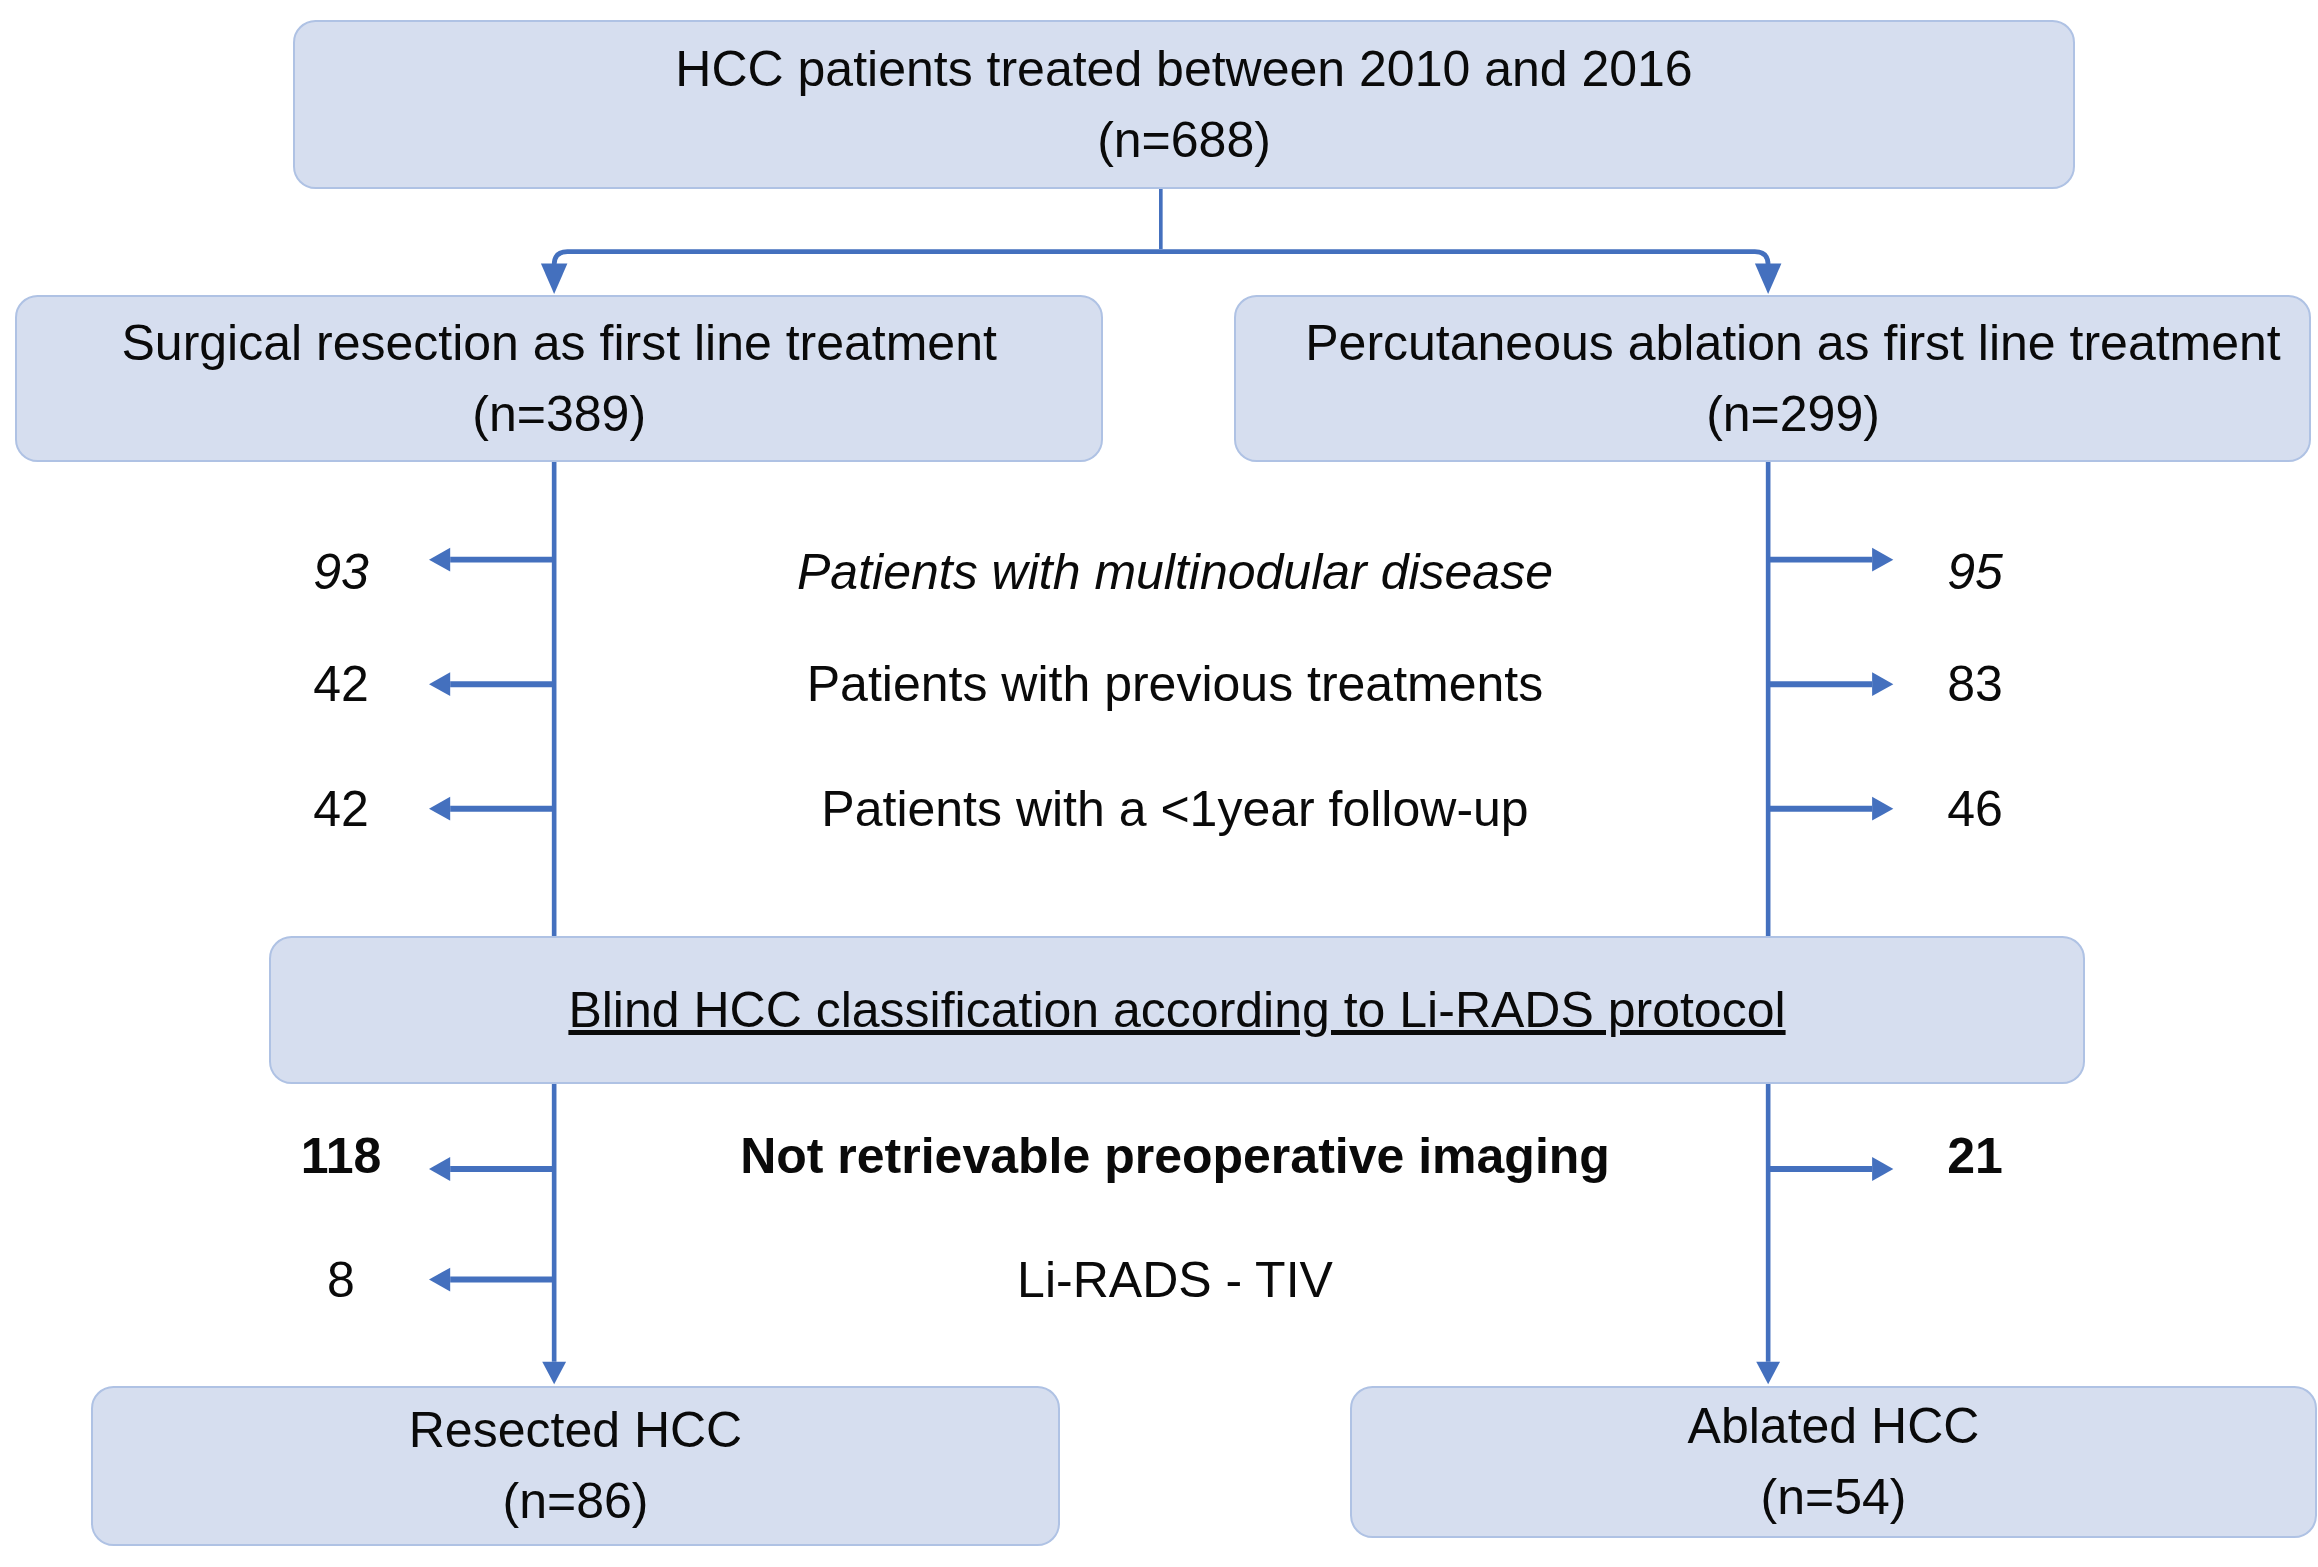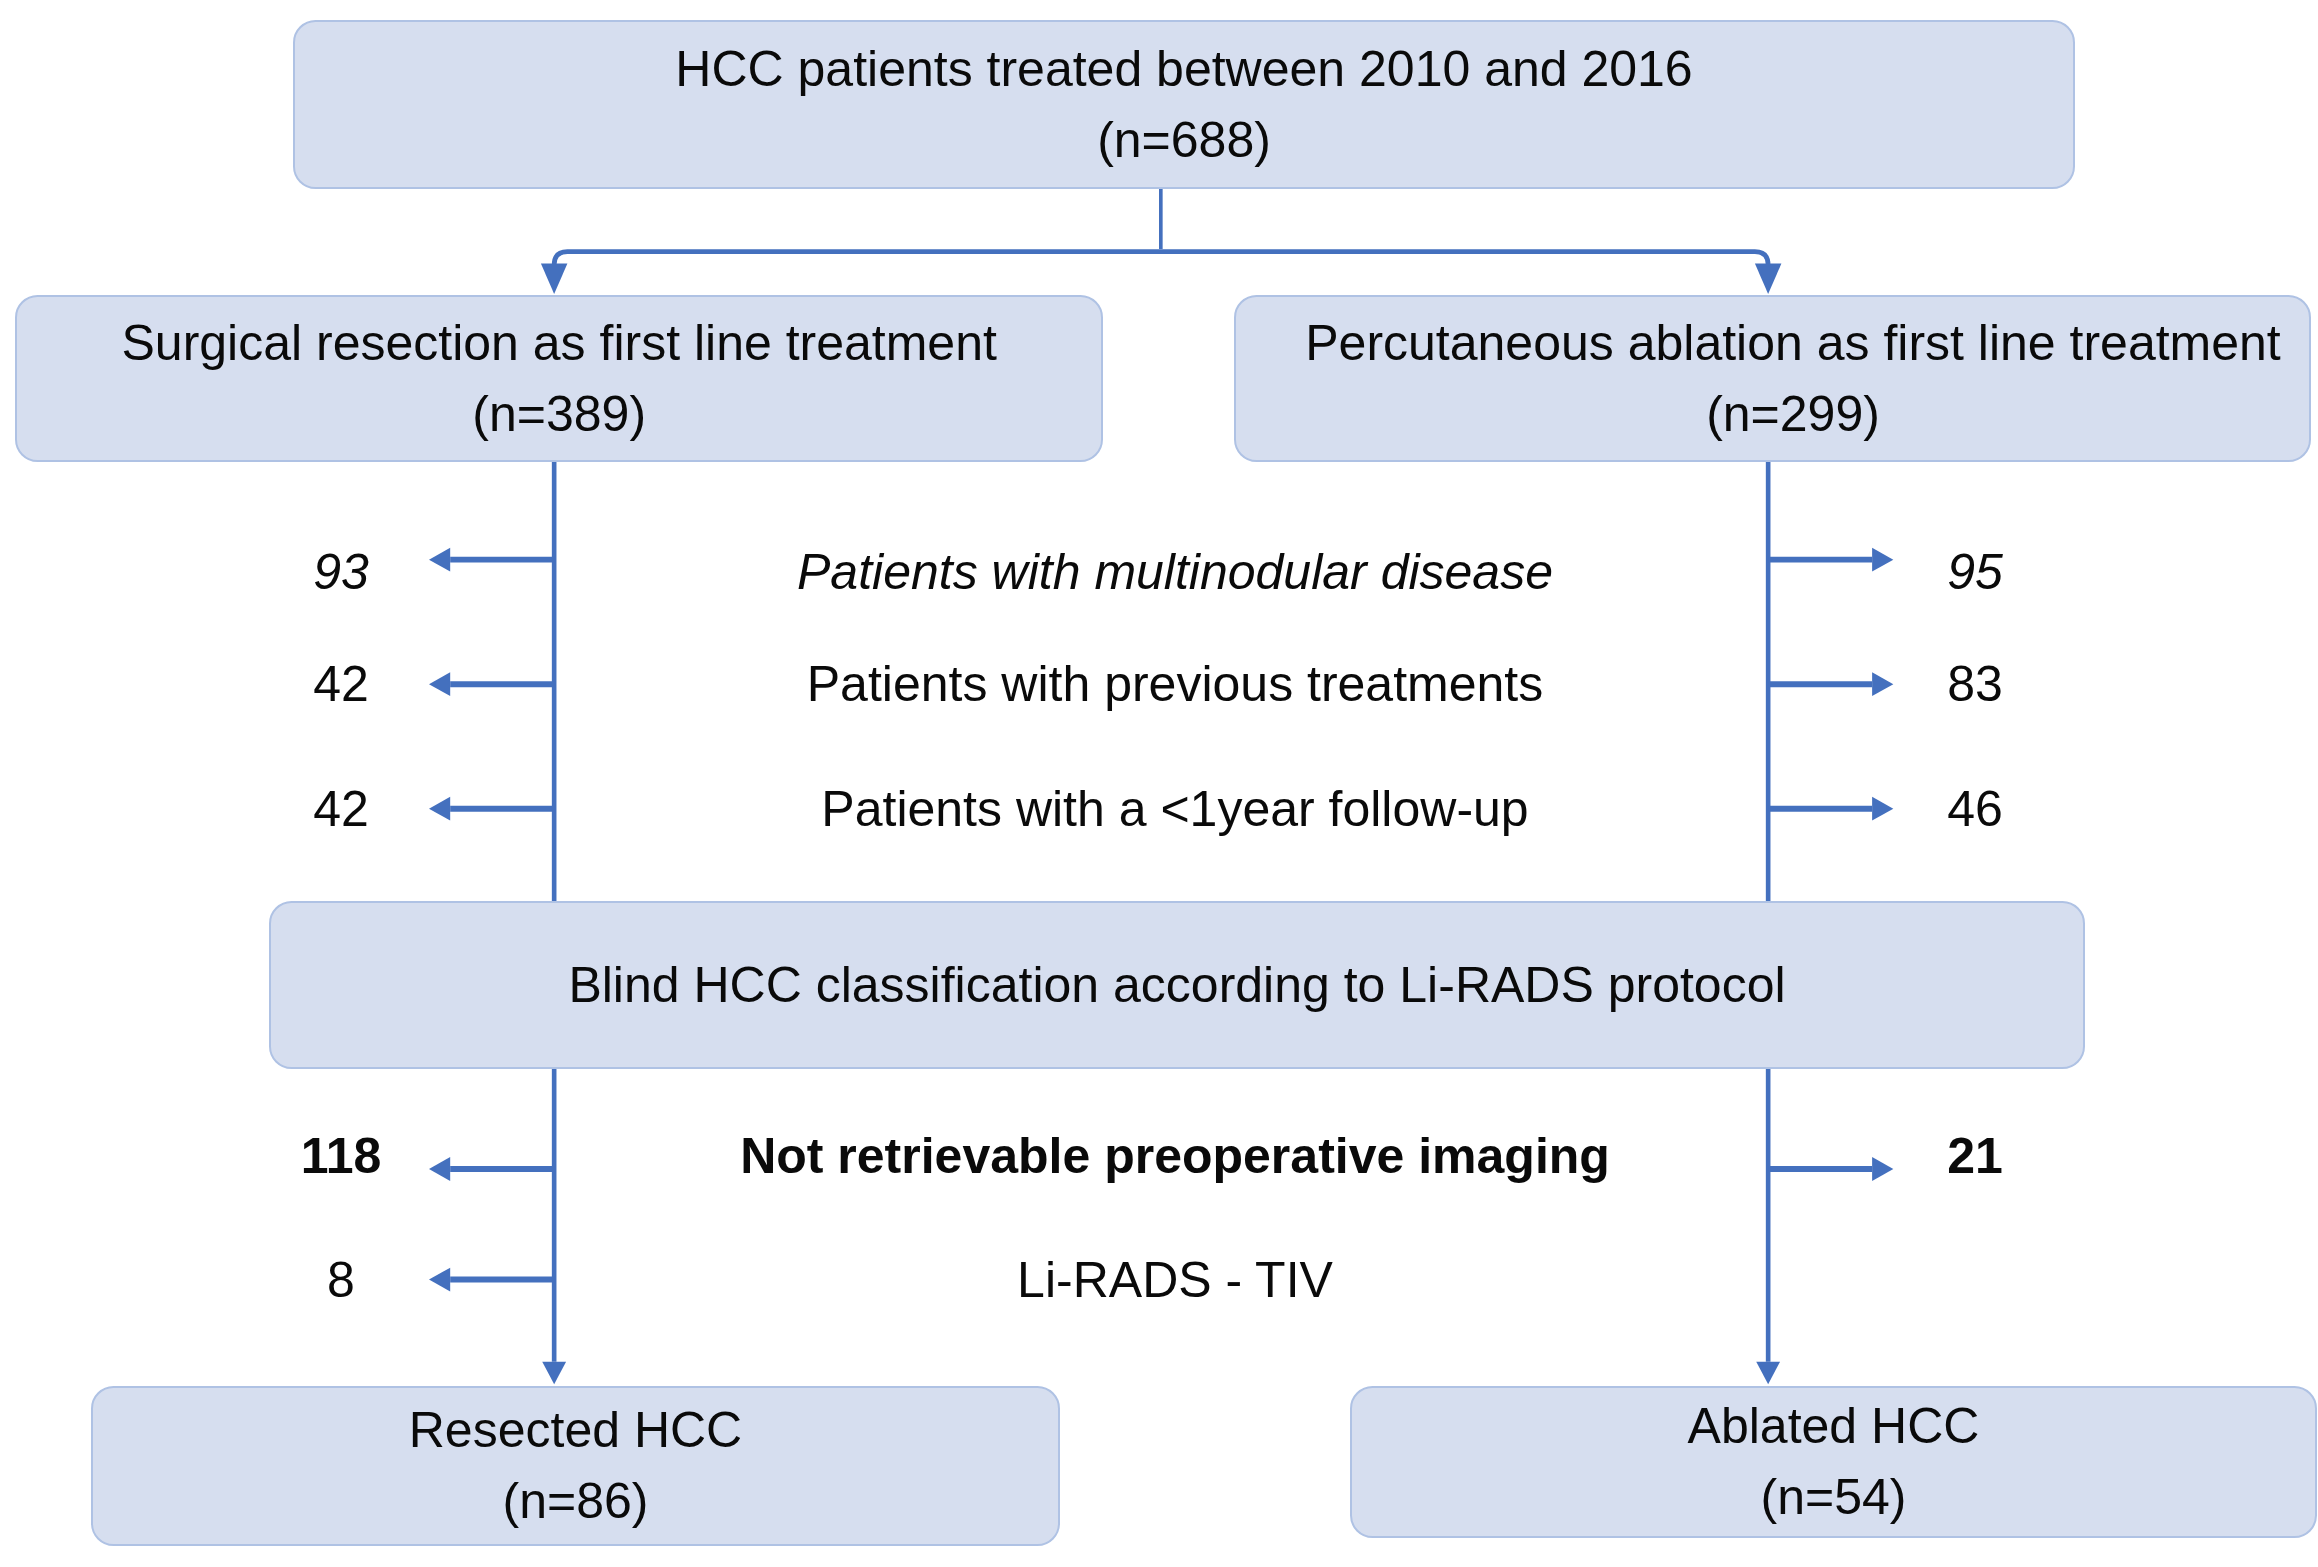--- a/index.html
+++ b/index.html
@@ -31,21 +31,21 @@
   }
   .box .box-line{white-space:nowrap;}
   .count,.row-label{
     position:absolute;z-index:2;transform:translate(-50%,-50%);
     font-size:50px;line-height:1;white-space:nowrap;color:var(--text);
   }
   
   .box-top{left:269px;top:20px;width:1782px;height:169px;margin-left:24px;}
   .box-surgical{left:15.2px;top:295px;width:1088px;height:167px;}
   .box-ablation{left:1234px;top:295px;width:1077px;height:167px;padding-left:41px;}
-  .box-classification{left:269px;top:901px;width:1816px;height:168px;}
+  .box-classification{left:269px;top:936px;width:1816px;height:148px;text-decoration:underline;}
   .box-resected{left:91px;top:1386px;width:969px;height:160px;}
   .box-ablated{left:1350px;top:1386px;width:967px;height:152px;}
   
   .lc{left:341px;} .rc{left:1975px;} .lb{left:1175px;}
   .row-y0{top:572px;font-style:italic;} .row-y1{top:684px;} .row-y2{top:809px;}
   .row-y3{top:1156px;font-weight:bold;} .row-y4{top:1280px;}
 </style>
 </head>
 <body>
 

